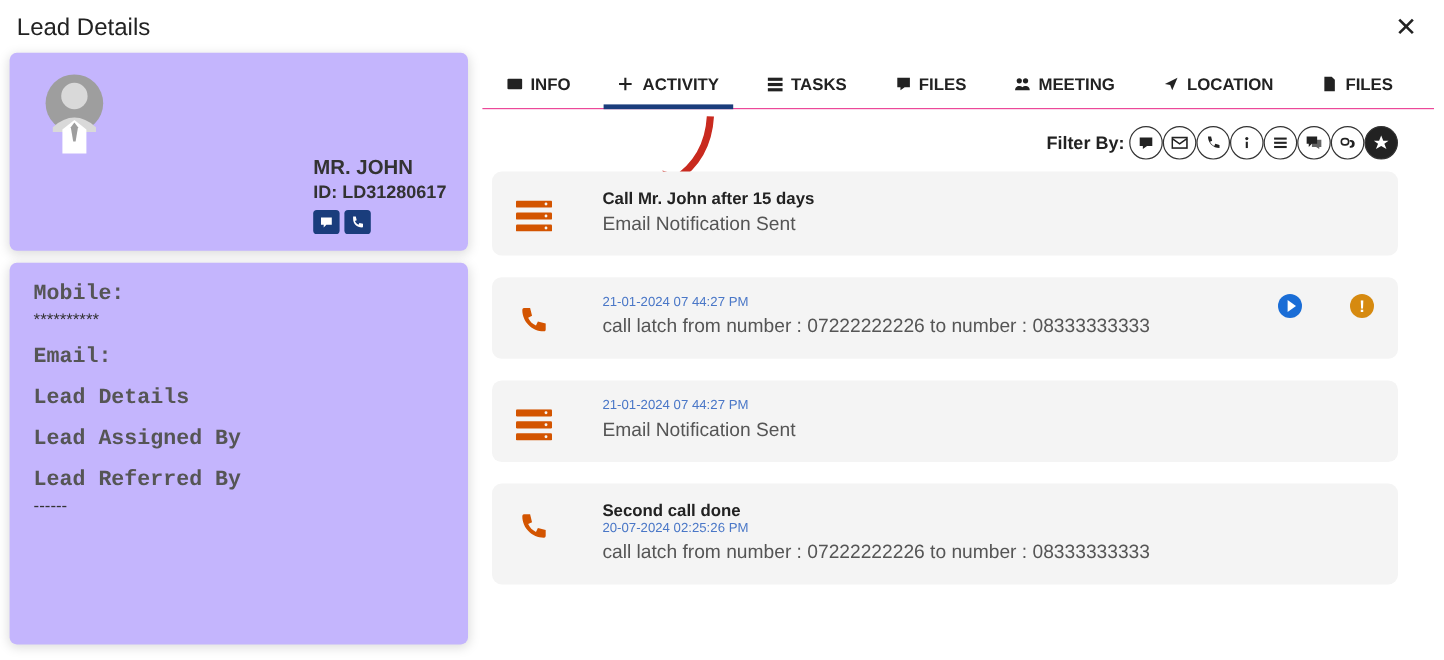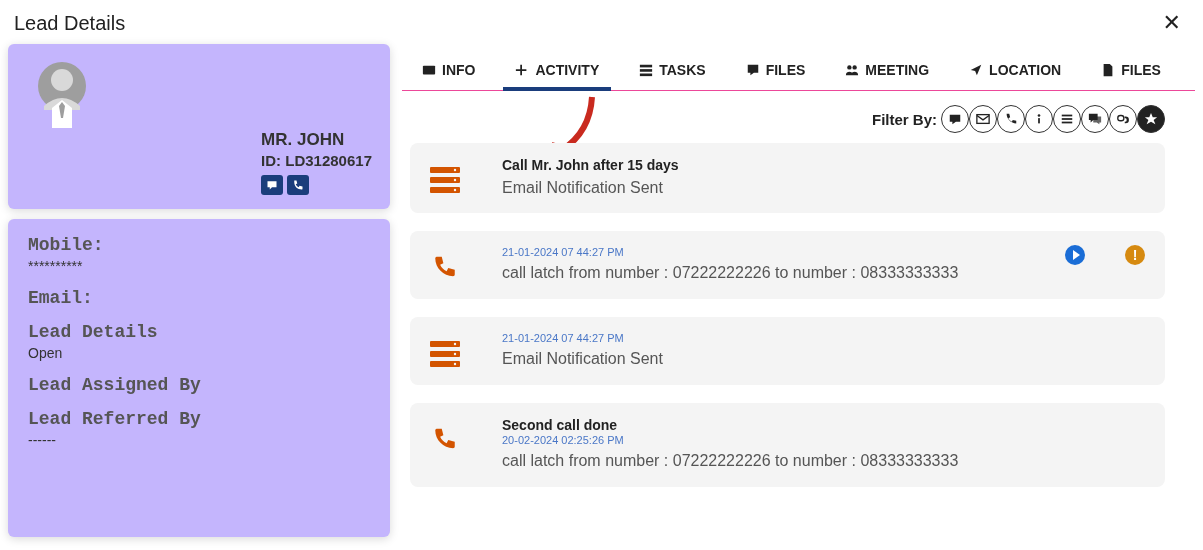--- a/index.html
+++ b/index.html
@@ -290,21 +290,20 @@
       <div class="field">
         <div class="field-label">Mobile:</div>
         <div class="field-value">**********</div>
       </div>
       <div class="field">
         <div class="field-label">Email:</div>
         <div class="field-value"></div>
       </div>
       <div class="field">
         <div class="field-label">Lead Details</div>
-        <div class="field-value">Open</div>
       </div>
       <div class="field">
         <div class="field-label">Lead Assigned By</div>
         <div class="field-value"></div>
       </div>
       <div class="field">
         <div class="field-label">Lead Referred By</div>
         <div class="field-value">------</div>
       </div>
     </div>
@@ -467,20 +466,20 @@
       </div>
 
       <div class="activity-item">
         <div class="activity-icon">
           <svg width="26" height="26" viewBox="0 0 16 16">
               <path d="M3 1l3 0 1 4-2 1c1 2 2 3 4 4l1-2 4 1 0 3c0 1-1 1-1 1-6 0-11-5-11-11 0-1 1-1 1-1z"></path>
             </svg>
         </div>
         <div class="activity-body">
           <div class="activity-title">Second call done</div>
-          <div class="activity-time">20-02-2024 02:25:26 PM</div>
+          <div class="activity-time">20-07-2024 02:25:26 PM</div>
           <div class="activity-desc">call latch from number : 07222222226 to number : 08333333333</div>
         </div>
       </div>
 
     </div>
   </div>
 </div>
 
 </body></html>

